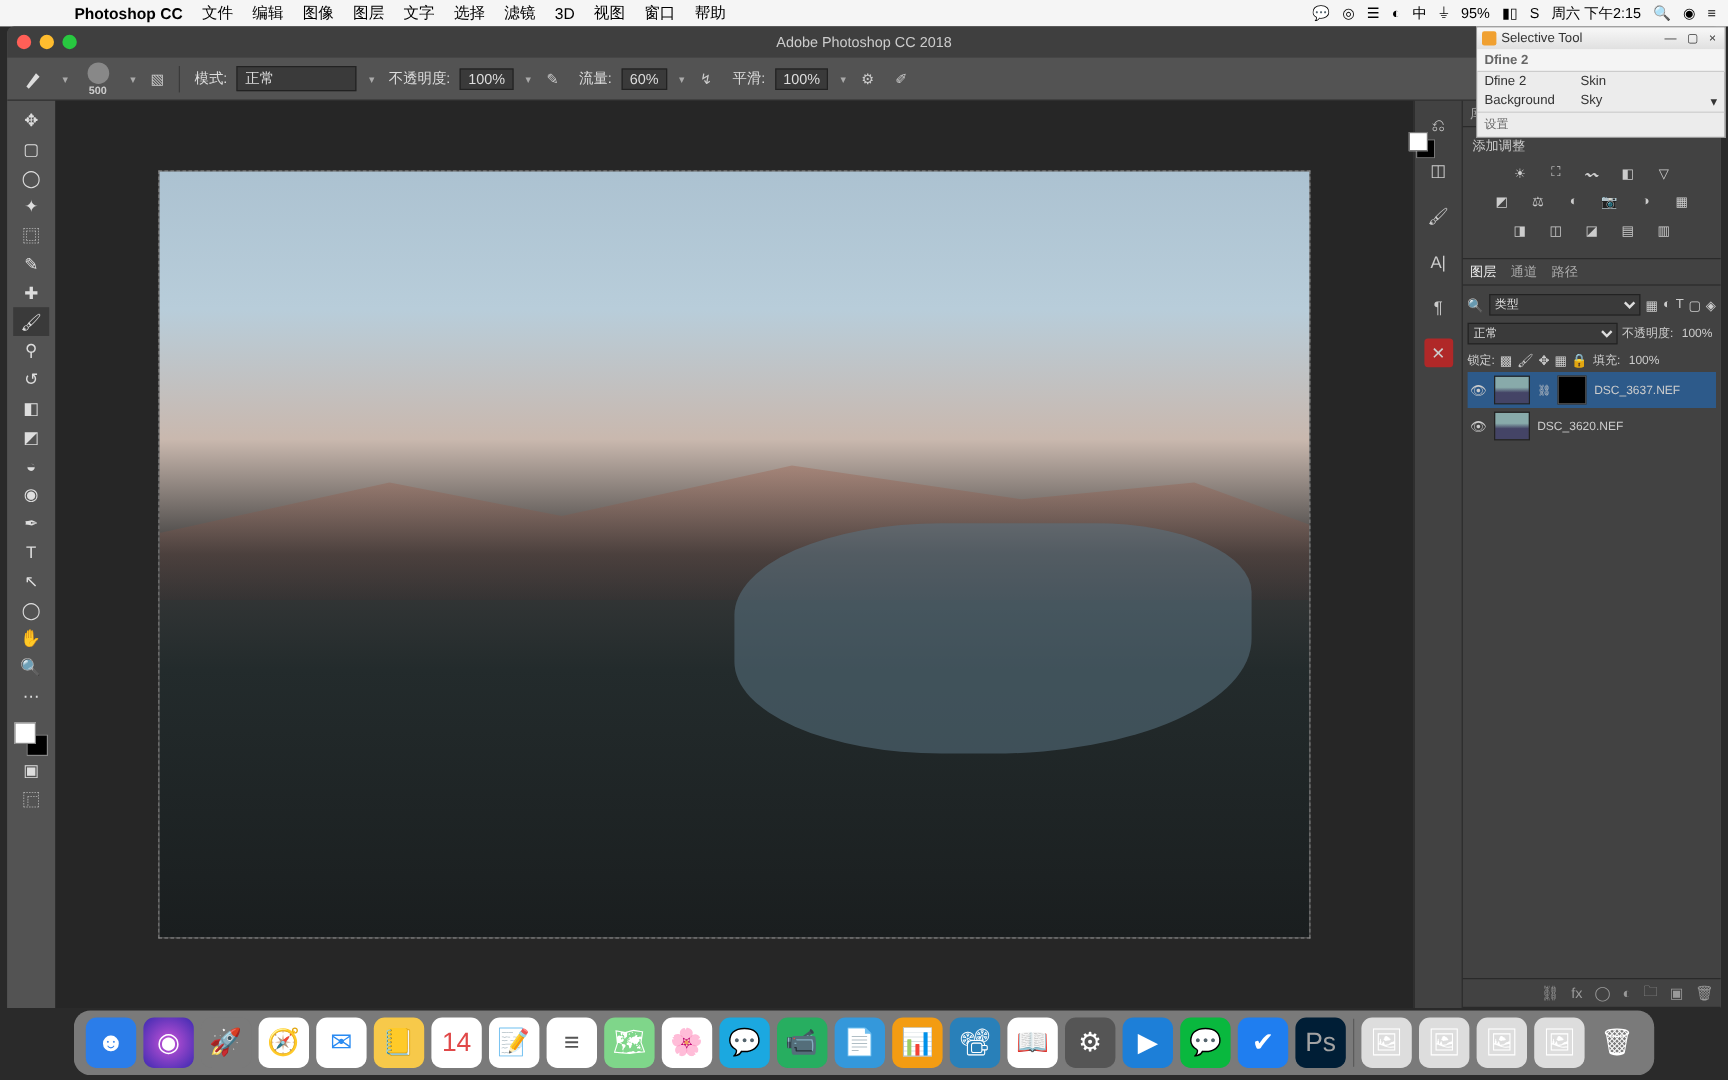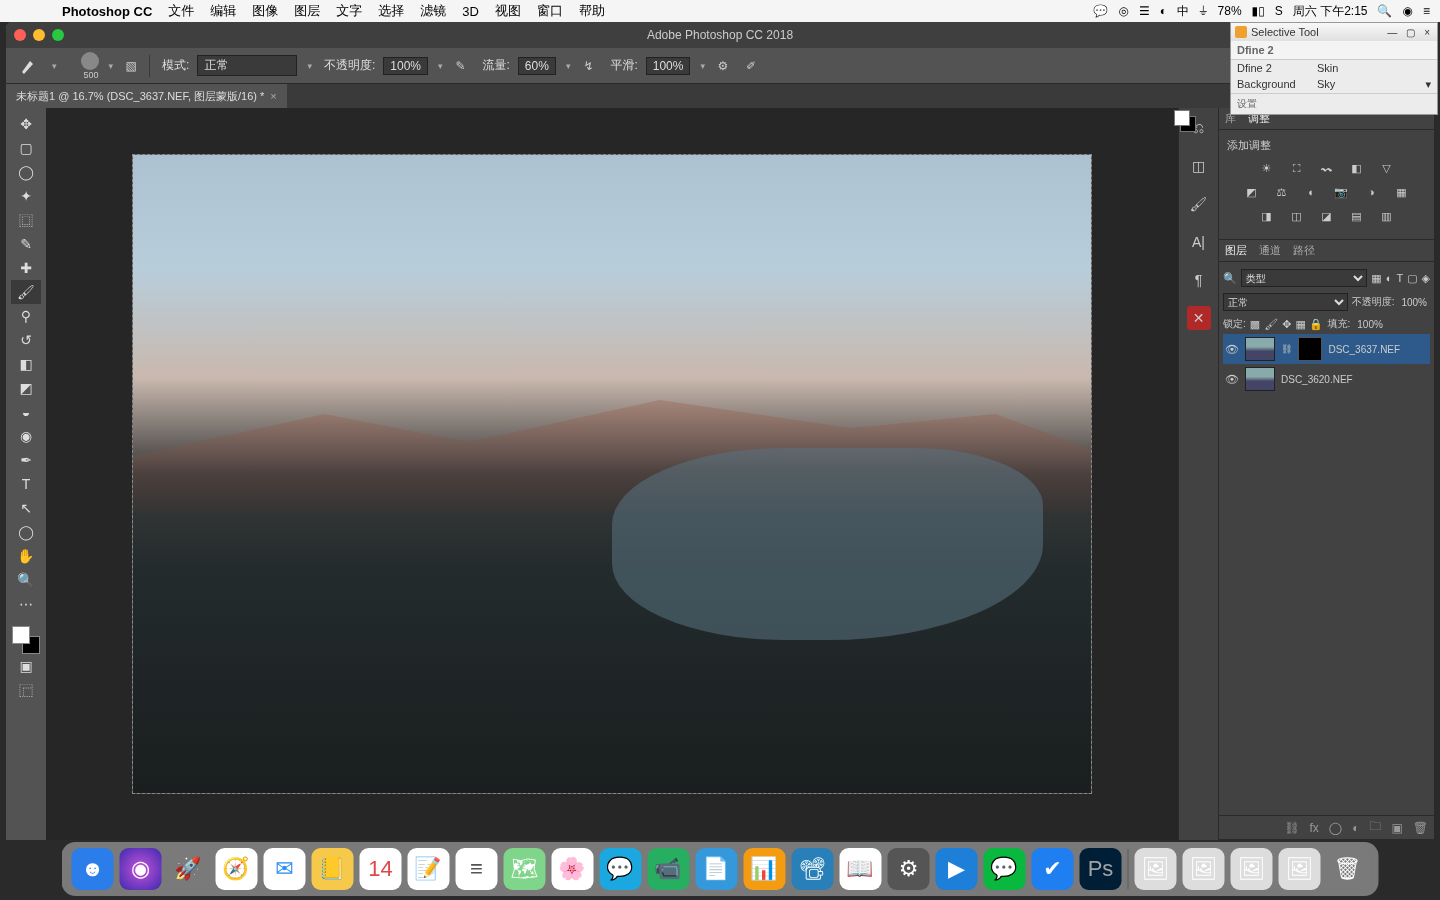--- a/index.html
+++ b/index.html
@@ -19,21 +19,21 @@
 .traffic { display: flex; gap: 7px; }
 .traffic .dot { width: 12px; height: 12px; border-radius: 50%; }
 .traffic .red { background: #ff5f57; }
 .traffic .yellow { background: #febc2e; }
 .traffic .green { background: #28c840; }
 .titlebar .title { position: absolute; left: 50%; transform: translateX(-50%); color: #ccc; font-size: 12px; }
 
 
 .optionsbar { height: 36px; background: #535353; border-bottom: 1px solid #2a2a2a; display: flex; align-items: center; padding: 0 8px; gap: 8px; color: #ddd; font-size: 12px; }
 .optionsbar .tool-icon { width: 28px; height: 28px; display: flex; align-items: center; justify-content: center; }
-.optionsbar .brush-preview { width: 34px; height: 28px; display: flex; flex-direction: column; align-items: flex-end; justify-content: center; }
+.optionsbar .brush-preview { width: 34px; height: 28px; display: flex; flex-direction: column; align-items: center; justify-content: center; font-weight: bold; }
 .optionsbar .brush-dot { width: 18px; height: 18px; border-radius: 50%; background: #888; }
 .optionsbar .brush-size { font-size: 9px; color: #ccc; }
 .optionsbar .label { margin-left: 4px; }
 .optionsbar .val { background: #3a3a3a; border: 1px solid #222; padding: 1px 6px; }
 .optionsbar .chev { font-size: 9px; color: #aaa; margin-left: 2px; }
 .optionsbar .opt-icon { width: 20px; height: 20px; display: flex; align-items: center; justify-content: center; color: #ccc; }
 .optionsbar .divider { width: 1px; height: 22px; background: #3a3a3a; }
 
 
 .doctab-bar { height: 24px; background: #3a3a3a; display: flex; align-items: center; }
@@ -124,21 +124,21 @@
   <span class="menu-item">视图</span>
   <span class="menu-item">窗口</span>
   <span class="menu-item">帮助</span>
   <div class="right">
     <span>💬</span>
     <span>◎</span>
     <span>☰</span>
     <span>◐</span>
     <span>中</span>
     <span>⏚</span>
-    <span>78%</span>
+    <span>95%</span>
     <span>▮▯</span>
     <span>S</span>
     <span>周六 下午2:15</span>
     <span>🔍</span>
     <span>◉</span>
     <span>≡</span>
   </div>
 </div>
 
 <div class="window">
@@ -176,26 +176,20 @@
     <span class="val">60%</span>
     <span class="chev">▾</span>
     <div class="opt-icon">↯</div>
     <span class="label">平滑:</span>
     <span class="val">100%</span>
     <span class="chev">▾</span>
     <div class="opt-icon">⚙</div>
     <div class="opt-icon">✐</div>
   </div>
 
-  <div class="doctab-bar">
-    <div class="doctab">
-      <span>未标题1 @ 16.7% (DSC_3637.NEF, 图层蒙版/16) *</span>
-      <span class="close">×</span>
-    </div>
-  </div>
 
   <div class="main">
 
     <div class="toolbox">
       <div class="tool">✥</div>
       <div class="tool">▢</div>
       <div class="tool">◯</div>
       <div class="tool">✦</div>
       <div class="tool">⿴</div>
       <div class="tool">✎</div>

